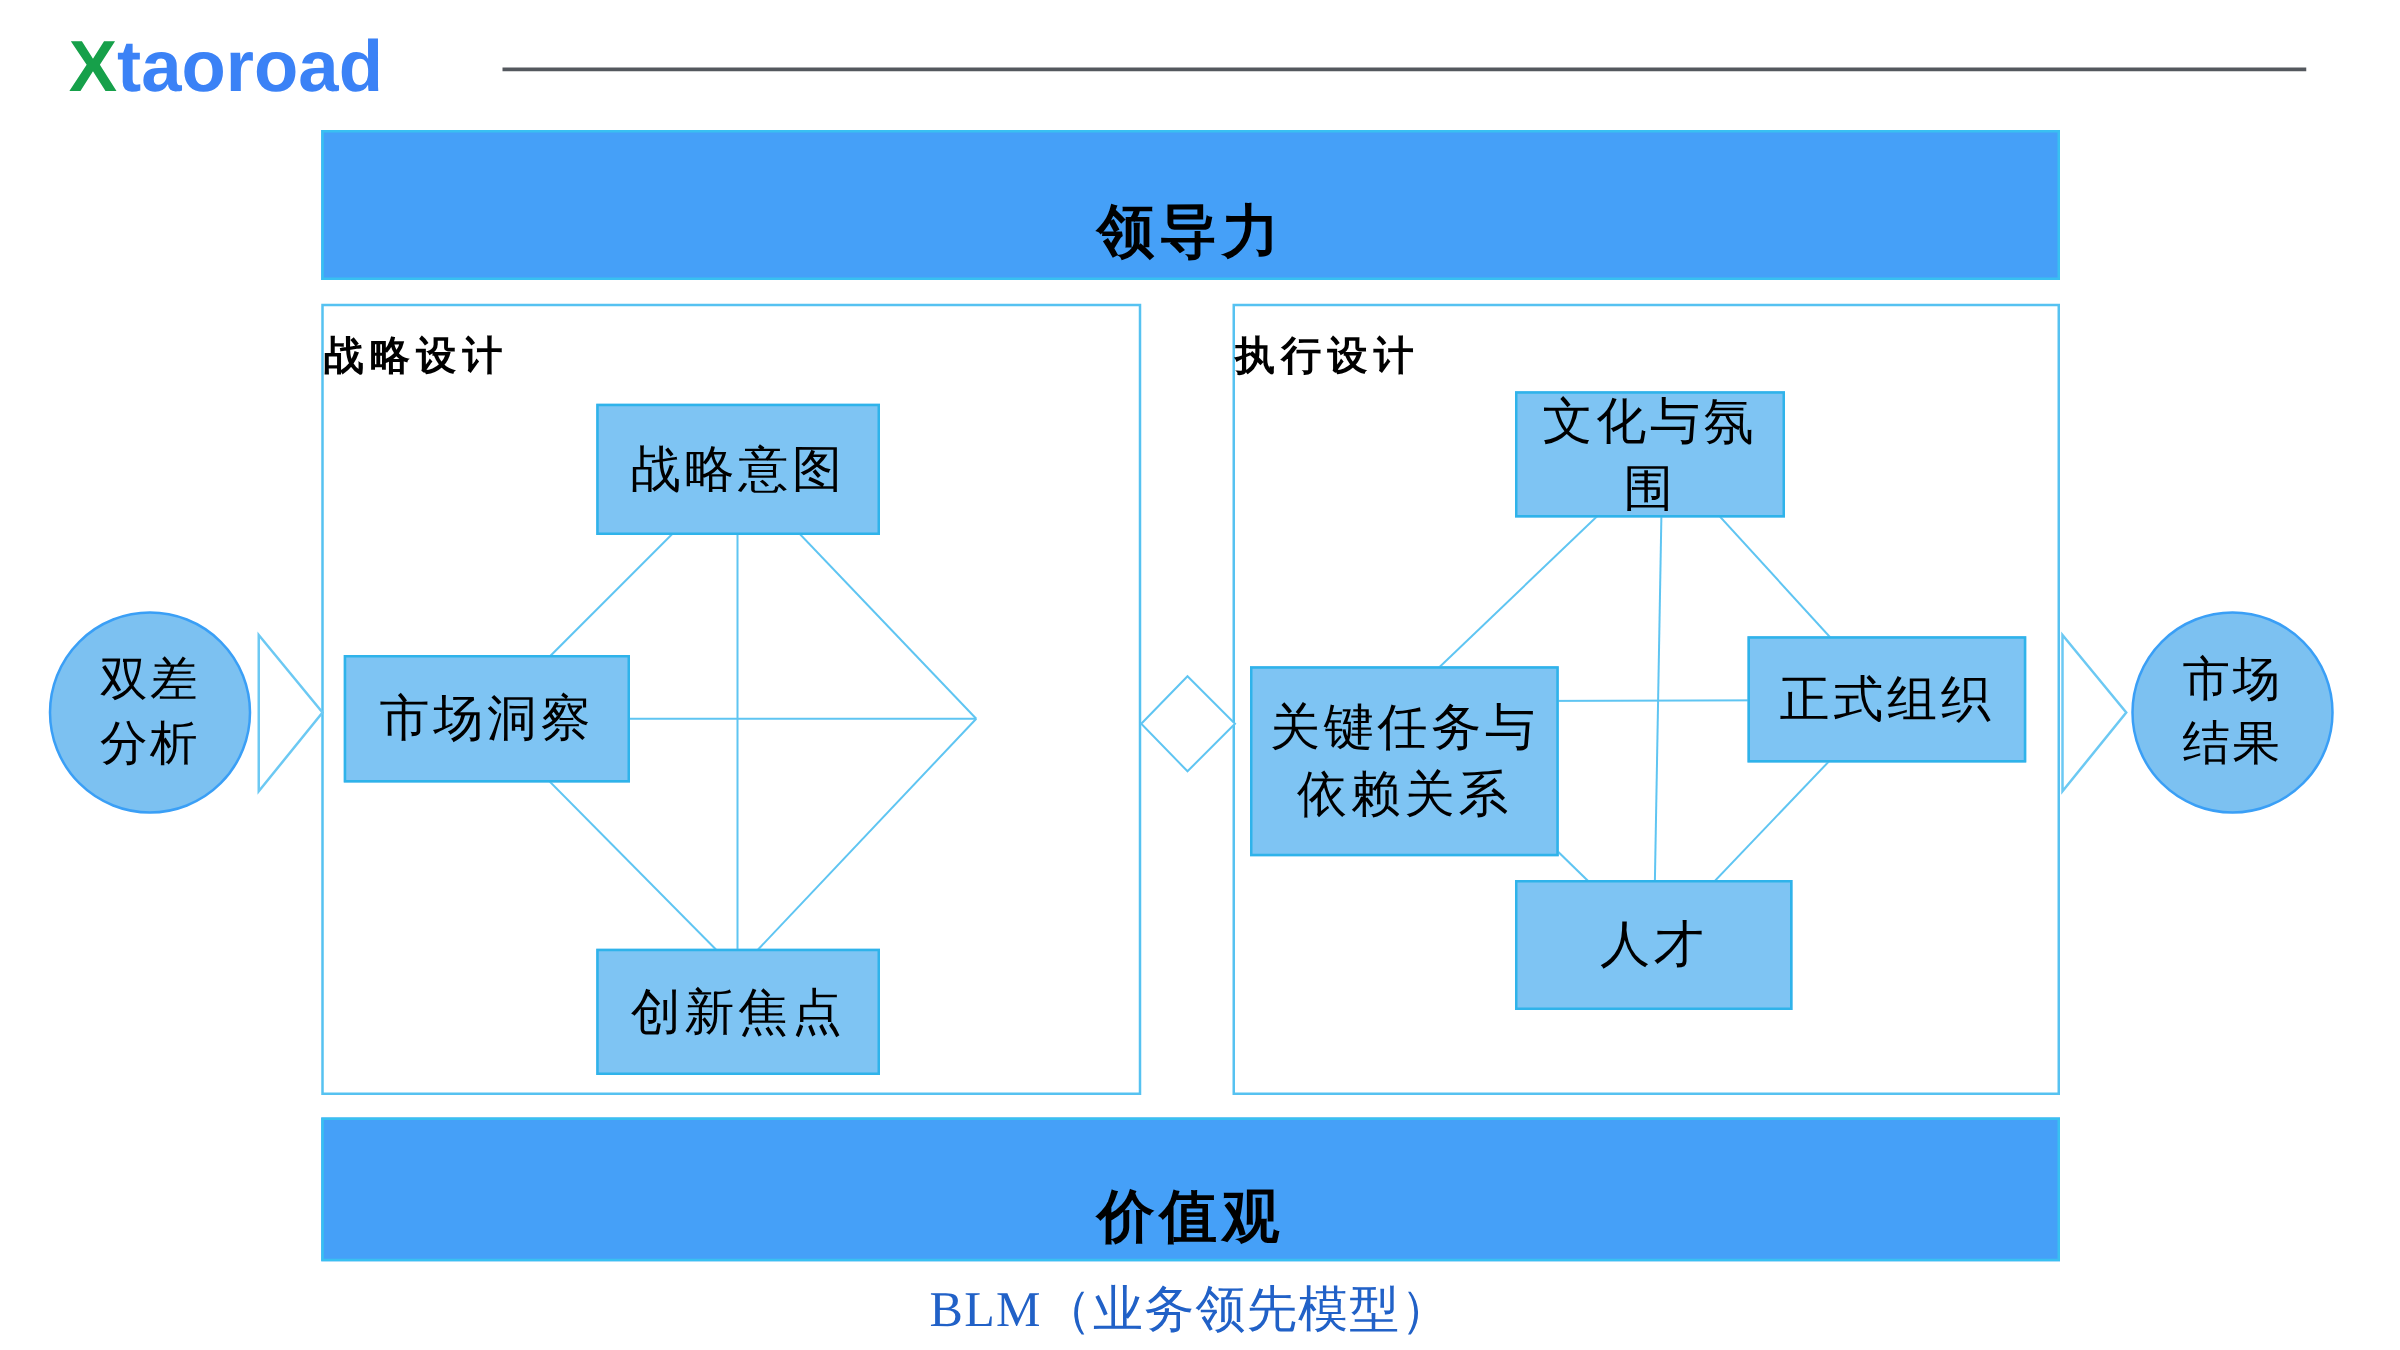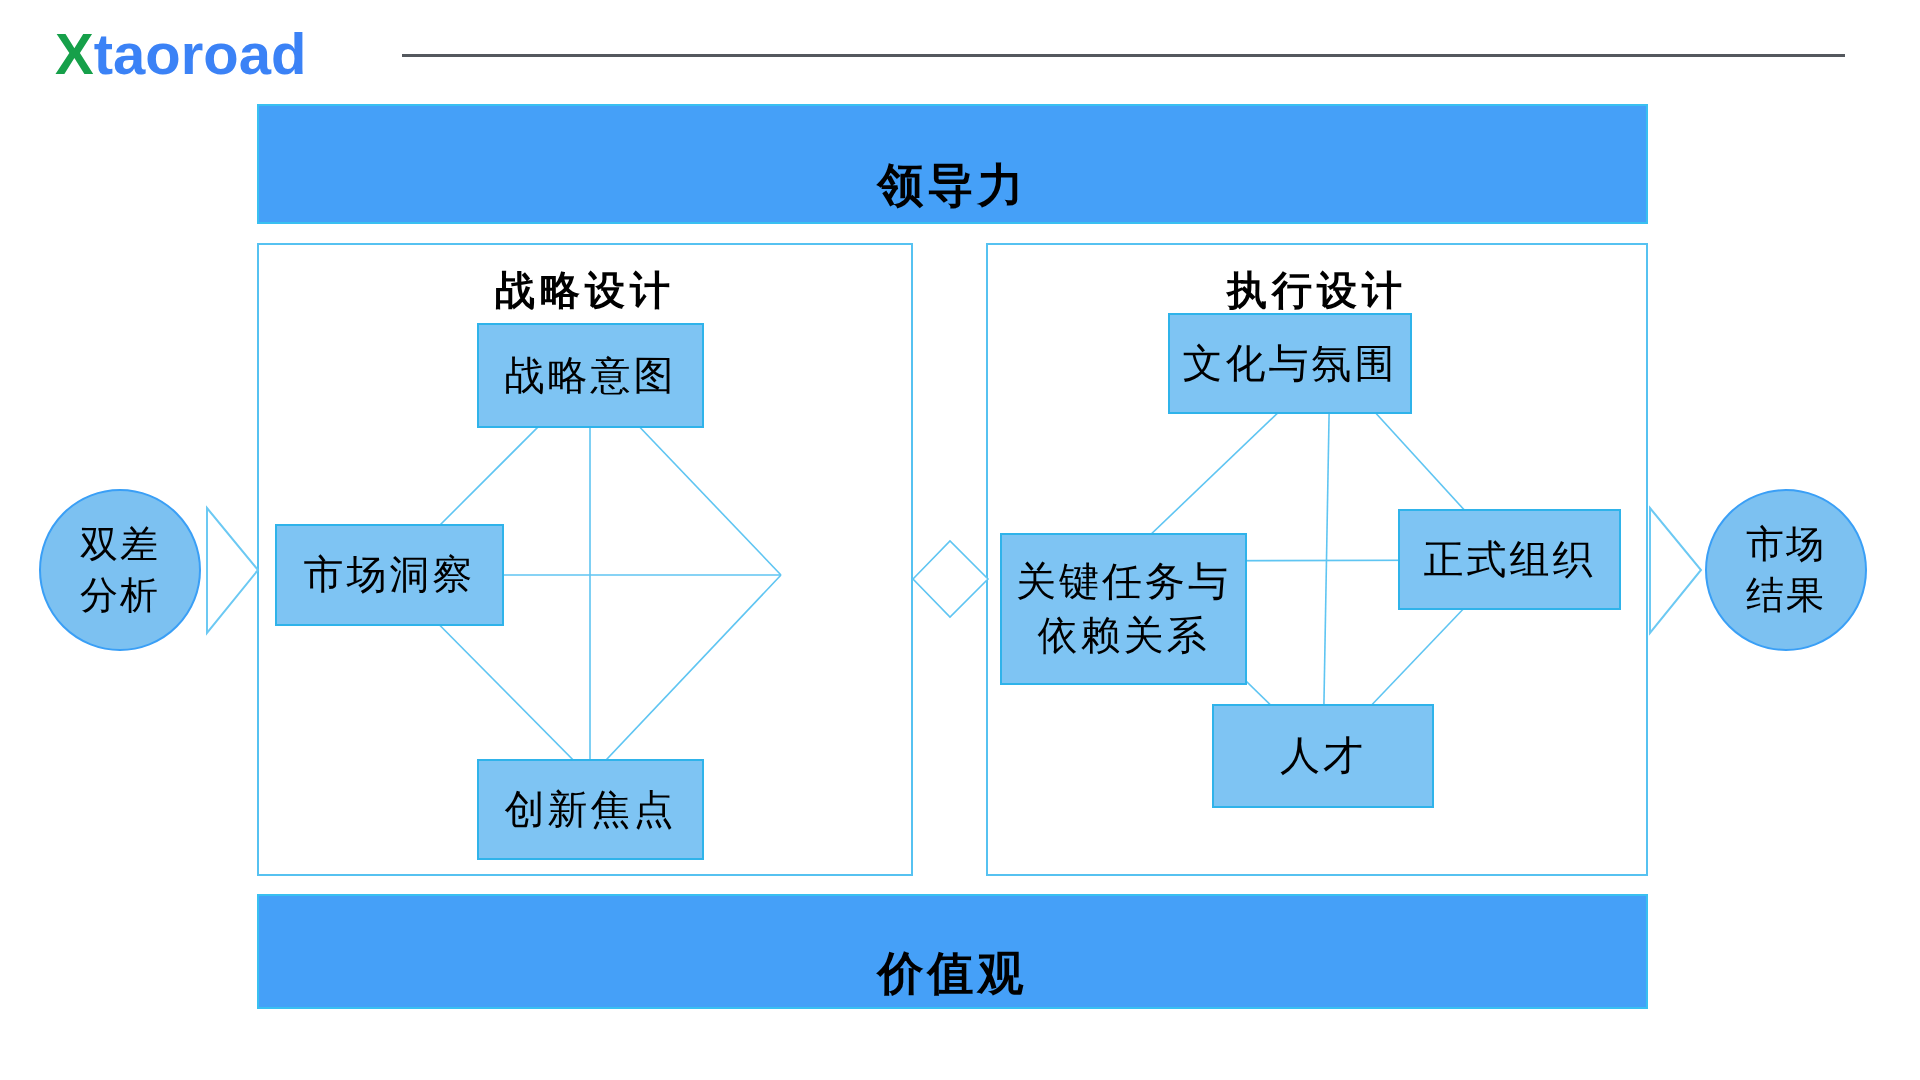--- a/index.html
+++ b/index.html
@@ -25,22 +25,22 @@
   .banner-bottom{top:894px;height:115px;}
   .banner-label{font-size:46px;font-weight:bold;letter-spacing:4px;margin-top:44px;}
   
   .panel{
     position:absolute;top:243px;height:633px;background:#ffffff;
     border:2px solid var(--panel_border);box-sizing:border-box;z-index:1;
   }
   .panel-left{left:257px;width:656px;}
   .panel-right{left:986px;width:662px;}
   .panel-title{
-    position:absolute;left:0;right:0;top:18px;text-align:center;
-    font-size:40px;font-weight:bold;letter-spacing:5px;
+    position:absolute;left:0;right:0;top:18px;text-align:left;
+    font-size:32px;font-weight:bold;letter-spacing:5px;
   }
   
   .overlay{position:absolute;left:0;top:0;width:1920px;height:1080px;z-index:2;pointer-events:none;}
   .overlay line{stroke:var(--line_color);stroke-width:1.6;}
   .overlay .diamond{fill:#ffffff;stroke:var(--line_color);stroke-width:1.6;}
   .overlay .arrow{fill:#ffffff;stroke:var(--arrow_stroke);stroke-width:2;}
   
   .node{
     position:absolute;background:var(--box_fill);border:2px solid var(--box_border);
     box-sizing:border-box;display:flex;align-items:center;justify-content:center;
@@ -103,29 +103,30 @@
     </g>
     <polygon class="diamond" points="913,579 950,541 988,579 950,617"></polygon>
     <polygon class="arrow" points="207,508 258,570 207,633"></polygon>
     <polygon class="arrow" points="1650,508 1701,570 1650,633"></polygon>
   </svg>
 
   <div class="node" style="left:477px;top:323px;width:227px;height:105px;">战略意图</div>
   <div class="node" style="left:275px;top:524px;width:229px;height:102px;">市场洞察</div>
   <div class="node" style="left:477px;top:759px;width:227px;height:101px;">创新焦点</div>
 
-  <div class="node" style="left:1168px;top:313px;width:244px;height:101px;text-align:right;">文化与氛围</div>
+  <div class="node" style="left:1212px;top:313px;width:216px;height:101px;">文化与氛围</div>
   <div class="node" style="left:1000px;top:497px;width:247px;height:152px;margin-top:36px;">关键任务与
 依赖关系</div>
   <div class="node" style="left:1398px;top:509px;width:223px;height:101px;">正式组织</div>
   <div class="node" style="left:1212px;top:704px;width:222px;height:104px;">人才</div>
 
   <div class="circle circle-left">双差
 分析</div>
   <div class="circle circle-right">市场
 结果</div>
 
   <div class="banner banner-bottom">
     <span class="banner-label">价值观</span>
   </div>
 
+  <div class="caption">BLM（业务领先模型）</div>
 
 </div>
 
 </body></html>

